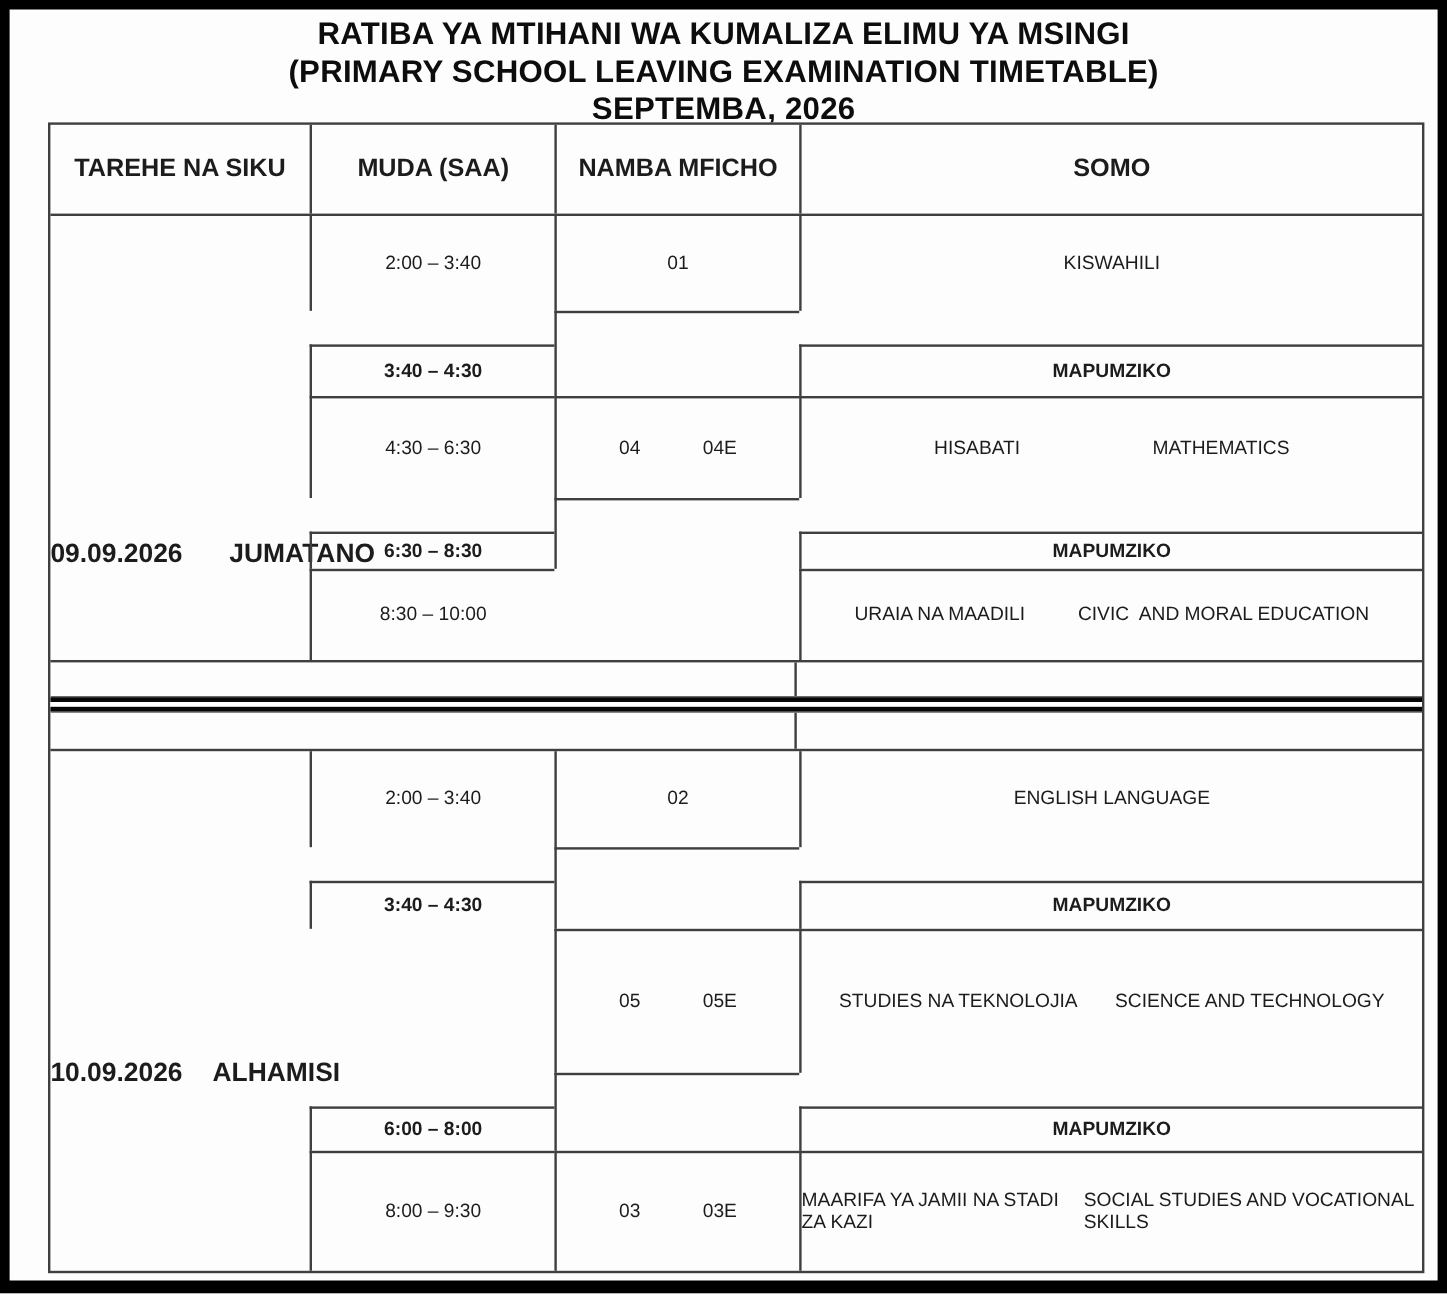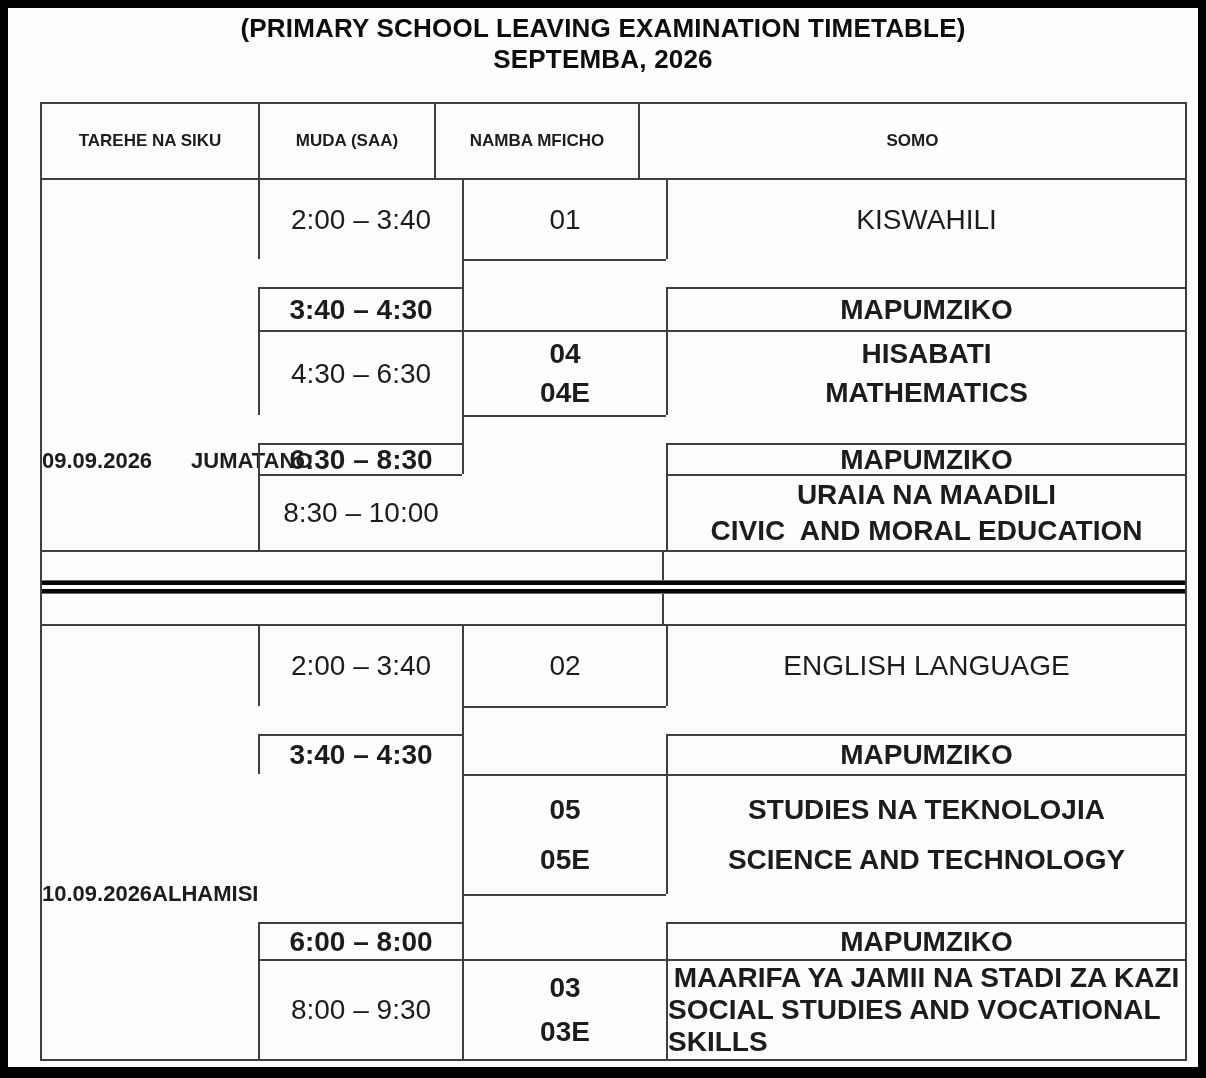--- a/index.html
+++ b/index.html
@@ -25,49 +25,49 @@
   .timetable {
     position:absolute; left:32px; top:94px; width:1147px;
     box-sizing:border-box;
     border:2px solid #3f3f3f;
     background:#fdfdfd;
   }
   
   .header-row { display:flex; height:76px; box-sizing:border-box; border-bottom:2px solid #3f3f3f; }
   .hcell {
     display:flex; align-items:center; justify-content:center;
-    box-sizing:border-box; font-weight:bold; font-size:17px; text-align:center;
+    box-sizing:border-box; font-weight:bold; font-size:21px; text-align:center;
   }
   .c1 { width:216px; }
-  .c2 { width:176px; }
+  .c2 { width:204px; }
   .c3 { width:204px; }
   .c4 { flex:1;text-align:right; }
   .bl { border-left:2px solid #3f3f3f; }
   .bt { border-top:2px solid #3f3f3f; }
   
   .day-grid { display:grid; grid-template-columns:216px 204px 204px 1fr; }
   .day1 { grid-template-rows:79px 71px 85px 59px 76px; }
   .day2 { grid-template-rows:80px 68px 120px 65px 100px; border-top:2px solid #3f3f3f; }
   .cell {
     display:flex; align-items:center; justify-content:center;
-    box-sizing:border-box; font-size:28px; text-align:left;
+    box-sizing:border-box; font-size:16px; text-align:left;
     overflow:hidden;
   }
-  .stack { flex-direction:column; justify-content:space-evenly;font-weight:bold; }
+  .stack { flex-direction:row; justify-content:space-evenly; }
   .line { white-space:pre-wrap; }
   .bold { font-weight:bold;margin-top:28px; }
   .daycell {
     grid-column:1; grid-row:1 / 6;
     display:flex; flex-direction:row; align-items:center;
     box-sizing:border-box;
     font-weight:bold; font-size:22px; line-height:26px;
     justify-content:flex-start;
   }
   .day1 .daycell { padding-top:192px; gap:39px; }
-  .day2 .daycell { padding-top:102px; }
+  .day2 .daycell { padding-top:102px; gap:25px; }
   .rw2 { grid-row:2; }
   .rw3 { grid-row:3; }
   .rw4 { grid-row:4; }
   .rw5 { grid-row:5; }
   .col2 { grid-column:2; }
   .col3 { grid-column:3; }
   .col4 { grid-column:4; }
   
   .strip { display:flex; height:30px; box-sizing:border-box; }
   .strip-a { border-top:2px solid #3f3f3f; }
@@ -80,20 +80,21 @@
     background:#fff;
   }
   .band .bar { height:4px; background:#060606; }
 </style>
 </head>
 <body>
 
 <div class="page">
 
   <div class="title-block">
+    <div>RATIBA YA MTIHANI WA KUMALIZA ELIMU YA MSINGI</div>
     <div>(PRIMARY SCHOOL LEAVING EXAMINATION TIMETABLE)</div>
     <div>SEPTEMBA, 2026</div>
   </div>
 
   <div class="timetable">
 
     <div class="header-row">
       <div class="hcell c1">TAREHE NA SIKU</div>
       <div class="hcell c2 bl">MUDA (SAA)</div>
       <div class="hcell c3 bl">NAMBA MFICHO</div>

